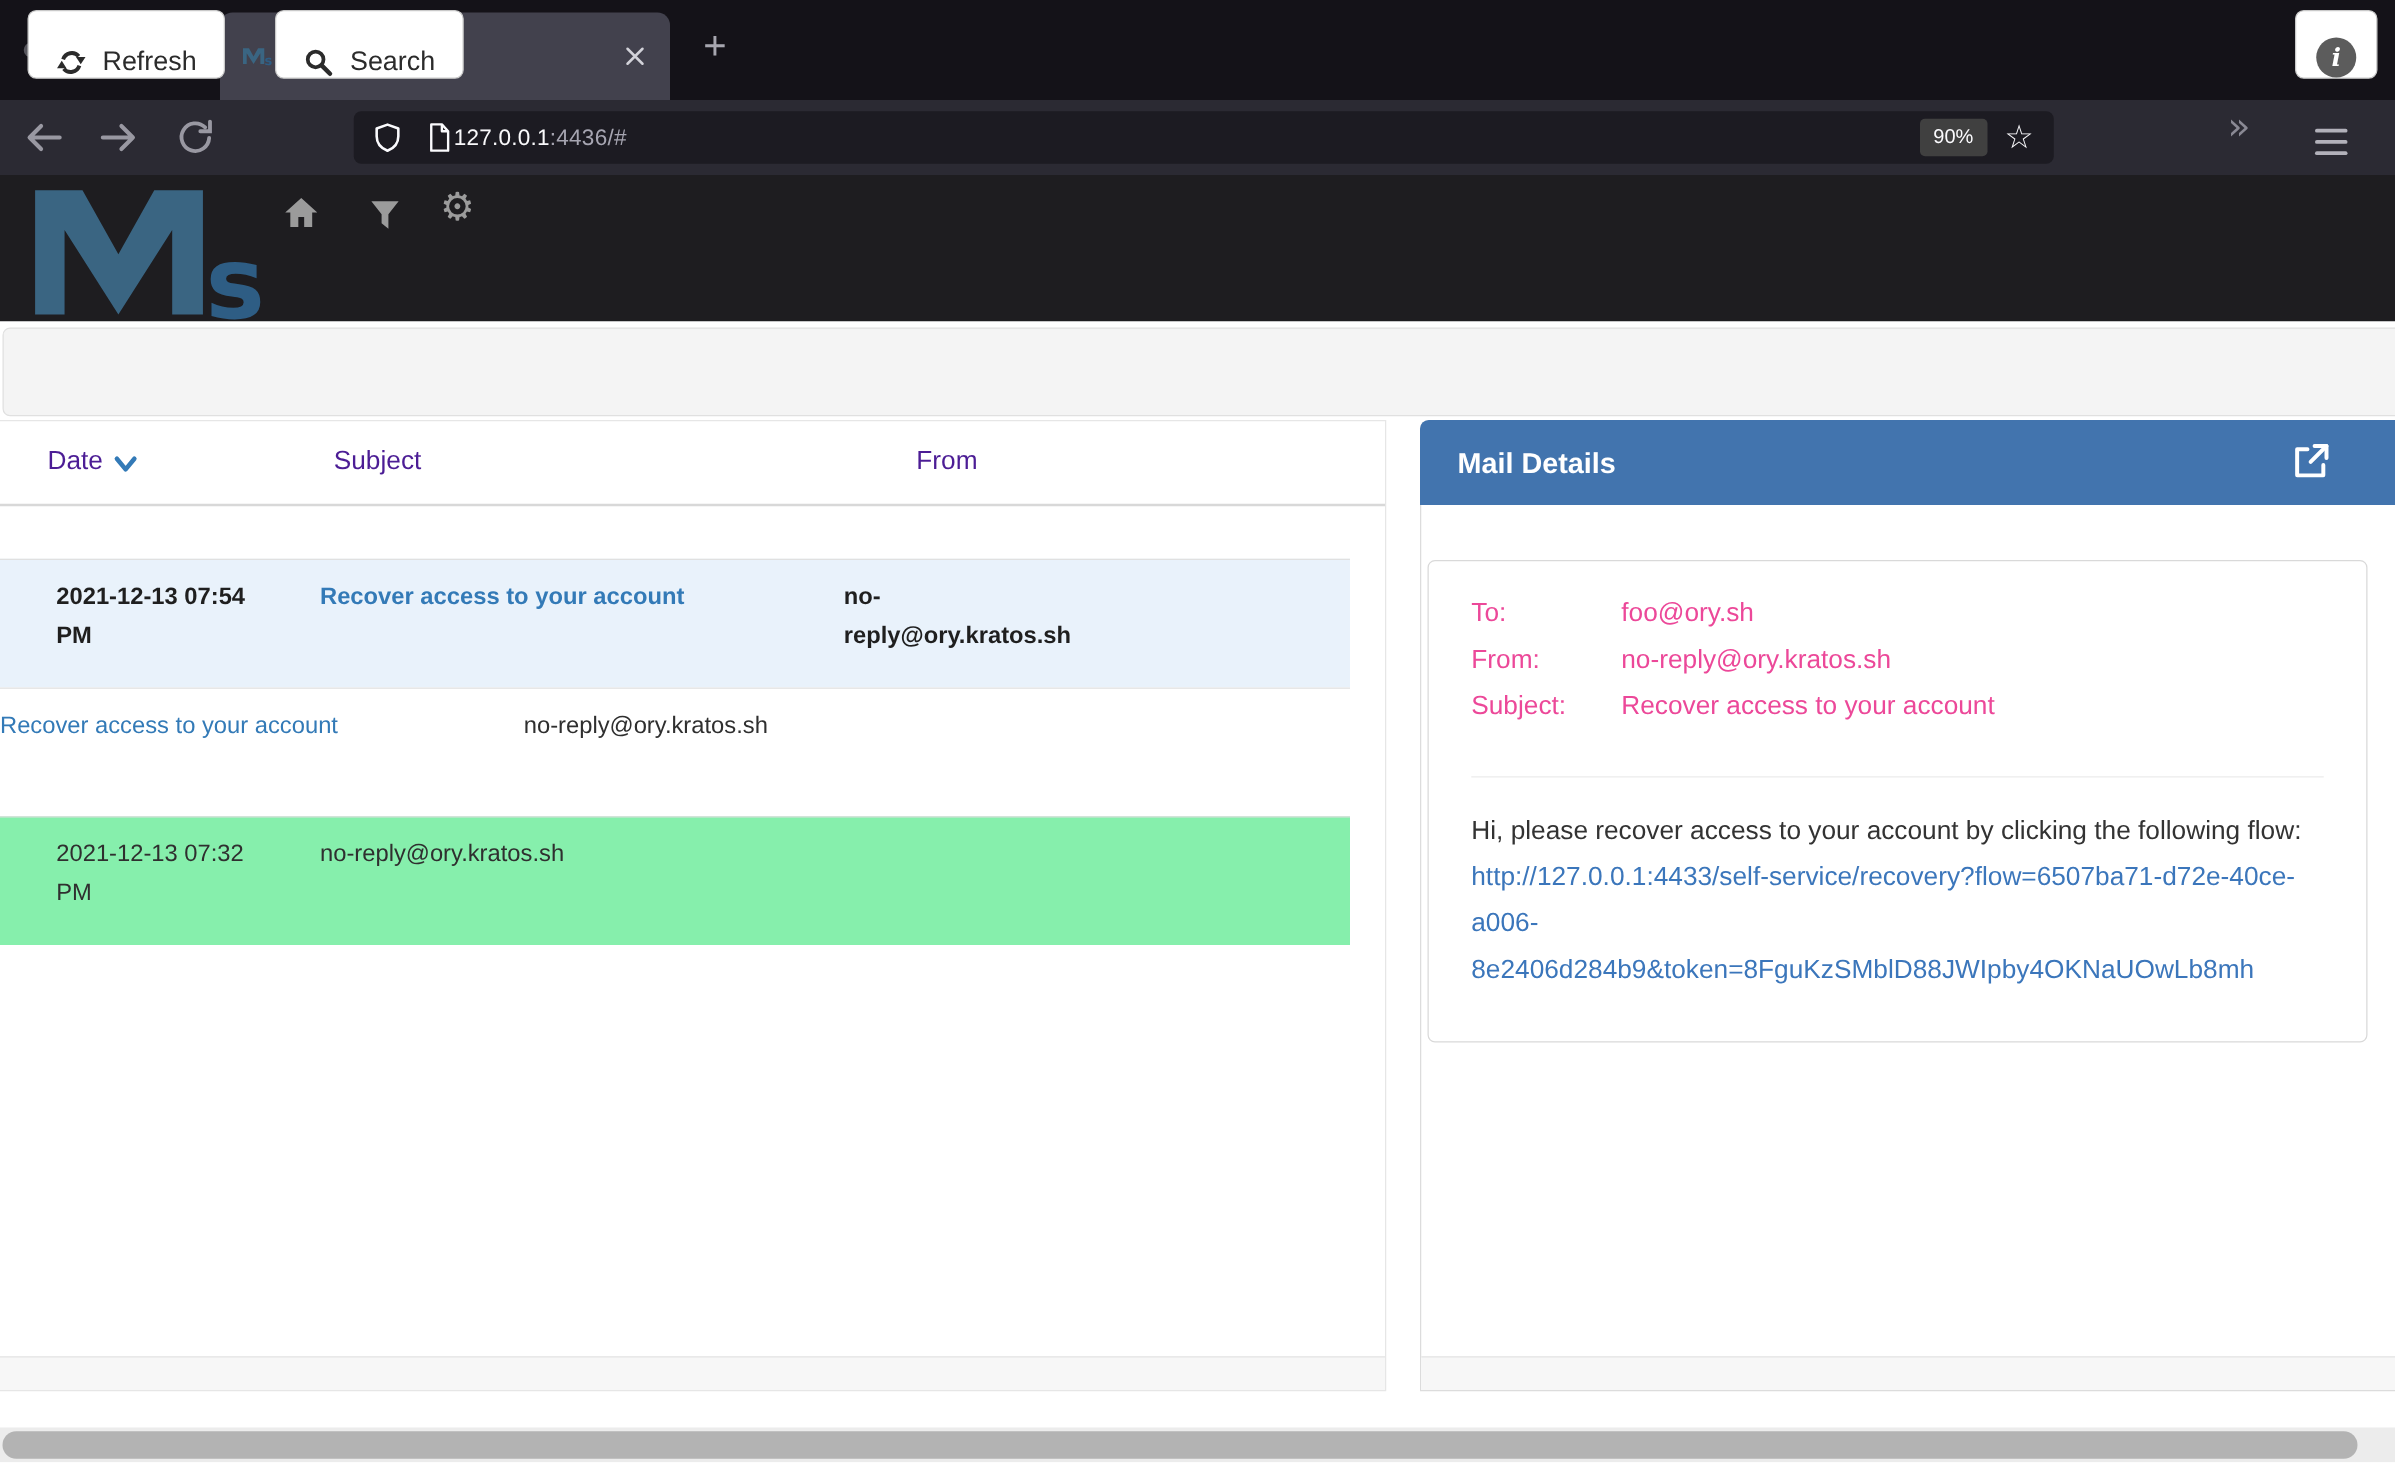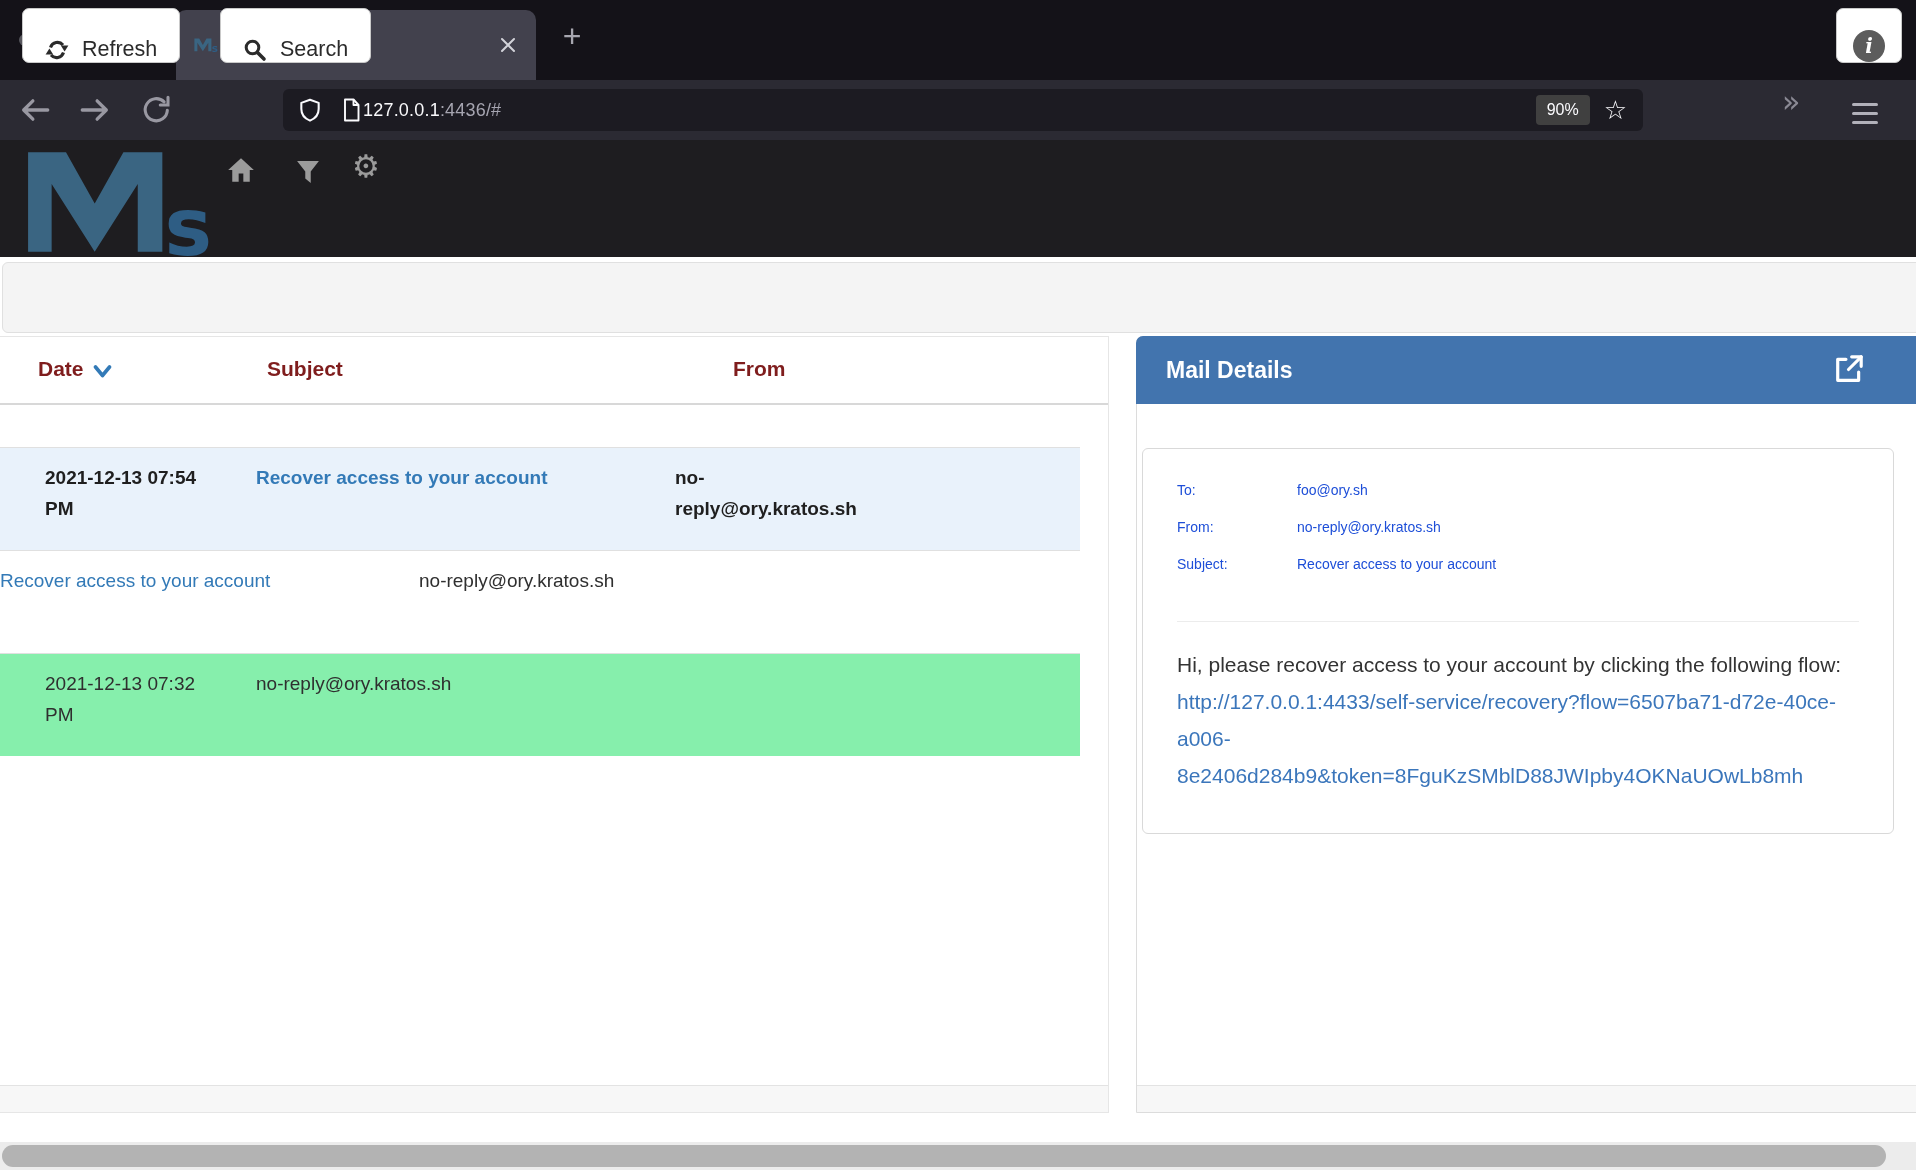--- a/index.html
+++ b/index.html
@@ -69,21 +69,21 @@
     display:flex; align-items:center; justify-content:center;
     font-family:"DejaVu Serif", serif; font-weight:bold; font-size:20px; font-style:italic;
   }
 
   
   .list-panel {
     position:absolute; left:-1px; top:336px; width:1110px; height:777px;
     background:#fff; border:1px solid #e6e6e6;
   }
   .list-head { position:absolute; left:0; top:0; width:100%; height:68px; border-bottom:2px solid #d8d8d8; }
-  .col-h { position:absolute; top:20px; font-size:21px; font-weight:bold; color:#7f1d1d; display:flex; align-items:center; gap:9px; }
+  .col-h { position:absolute; top:20px; font-size:21px; font-weight:normal; color:#4c1d95; display:flex; align-items:center; gap:9px; }
   .col-h.date { left:38px; }
   .col-h.subject { left:267px; }
   .col-h.from { left:733px; }
   .sort-ic { width:19px; height:15px; margin-top:4px; }
 
   .rows { position:absolute; left:0; top:110px; width:1080px; }
   .mrow { display:flex; min-height:103px; border-top:1px solid #e0e0e0; font-size:19px; color:#2f2f2f; background:#fff; }
   .mrow.striped { background:#86efac; }
   .mrow.selected { background:#e9f2fb; font-weight:bold; color:#1f1f1f; }
   .c-date { width:256px; padding:14px 0 0 45px; line-height:31px; }
@@ -105,21 +105,21 @@
   .details-head {
     position:absolute; left:-1px; top:-1px; width:846px; height:68px; background:#4274ae;
     border-radius:7px 0 0 0; display:flex; align-items:center; padding:0 30px;
   }
   .details-title { color:#fff; font-size:23px; font-weight:bold; }
   .ext-ic { position:absolute; left:696px; top:17px; width:33px; height:33px; color:#fff; }
   .details-card {
     position:absolute; left:5px; top:111px; width:752px; height:386px;
     background:#fff; border:1px solid #d9d9d9; border-radius:6px; padding:23px 0 0 34px;
   }
-  .meta-row { display:flex; line-height:37px; font-size:14px; color:#1d4ed8; }
+  .meta-row { display:flex; line-height:37px; font-size:21px; color:#ec4899; }
   .meta-label { width:120px; }
   .card-hr { border:0; border-top:1px solid #ececec; margin:38px 34px 24px 0; }
   .mail-body { font-size:21px; line-height:37px; color:#333; width:668px; }
   .mail-body a { color:#3b76bb; text-decoration:none; overflow-wrap:anywhere; }
 
   
   .hscroll { position:absolute; left:0; top:1142px; width:100%; height:28px; background:#ececec; }
   .hthumb { position:absolute; left:2px; top:3px; width:1884px; height:22px; background:#b3b3b3; border-radius:11px; }
 
   svg { display:block; }

